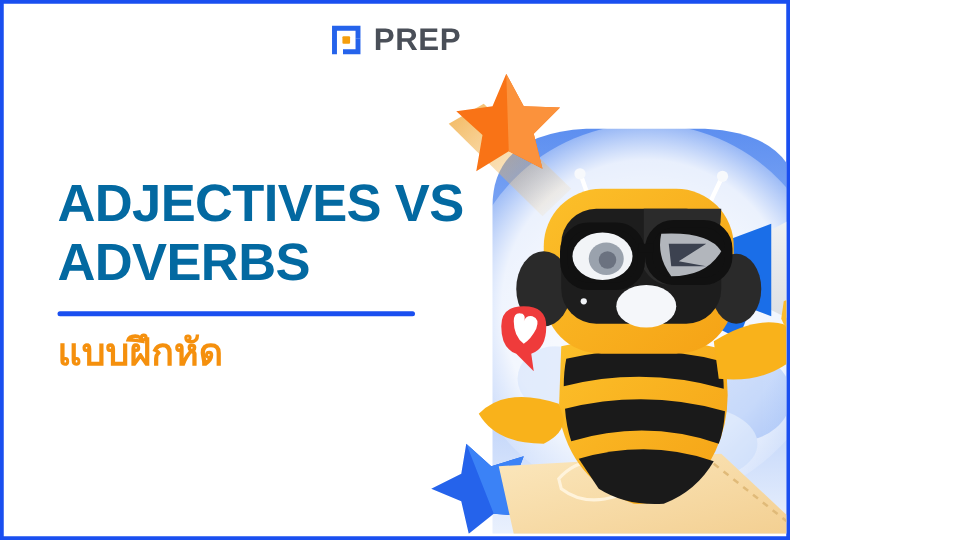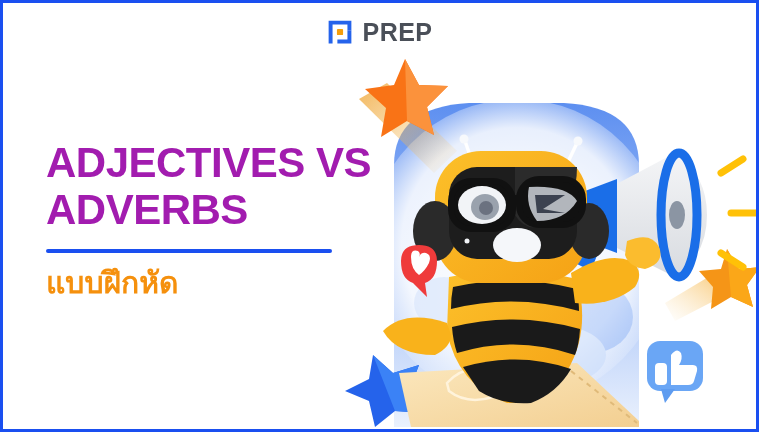--- a/index.html
+++ b/index.html
@@ -3,21 +3,21 @@
 <meta charset="utf-8">
 <style>
   * { margin:0; padding:0; box-sizing:border-box; }
   html,body { width:768px; height:432px; overflow:hidden; }
   body {
     font-family:"Liberation Sans", sans-serif;
     background:#ffffff;
   }
   .frame {
     position:relative;
-    width:759px; height:432px;
+    width:632px; height:432px;
     background:#ffffff;
     border:3px solid #1a4ff0;
     overflow:hidden;
   }
 
   
   .brand {
     position:absolute;
     top:15px; left:0; right:0;
     display:flex; align-items:center; justify-content:center;
@@ -31,21 +31,21 @@
 
   
   .copy {
     position:absolute;
     left:43px; top:136px;
     width:360px;
   }
   .title {
     font-size:42px;
     font-weight:bold;
-    color:#a21caf;
+    color:#0369a1;
     line-height:1.12;
     letter-spacing:-0.5px;
     white-space:pre-line;
   }
   .rule {
     margin-top:16px;
     width:286px; height:4px;
     background:#1a4ff0;
     border-radius:2px;
   }

